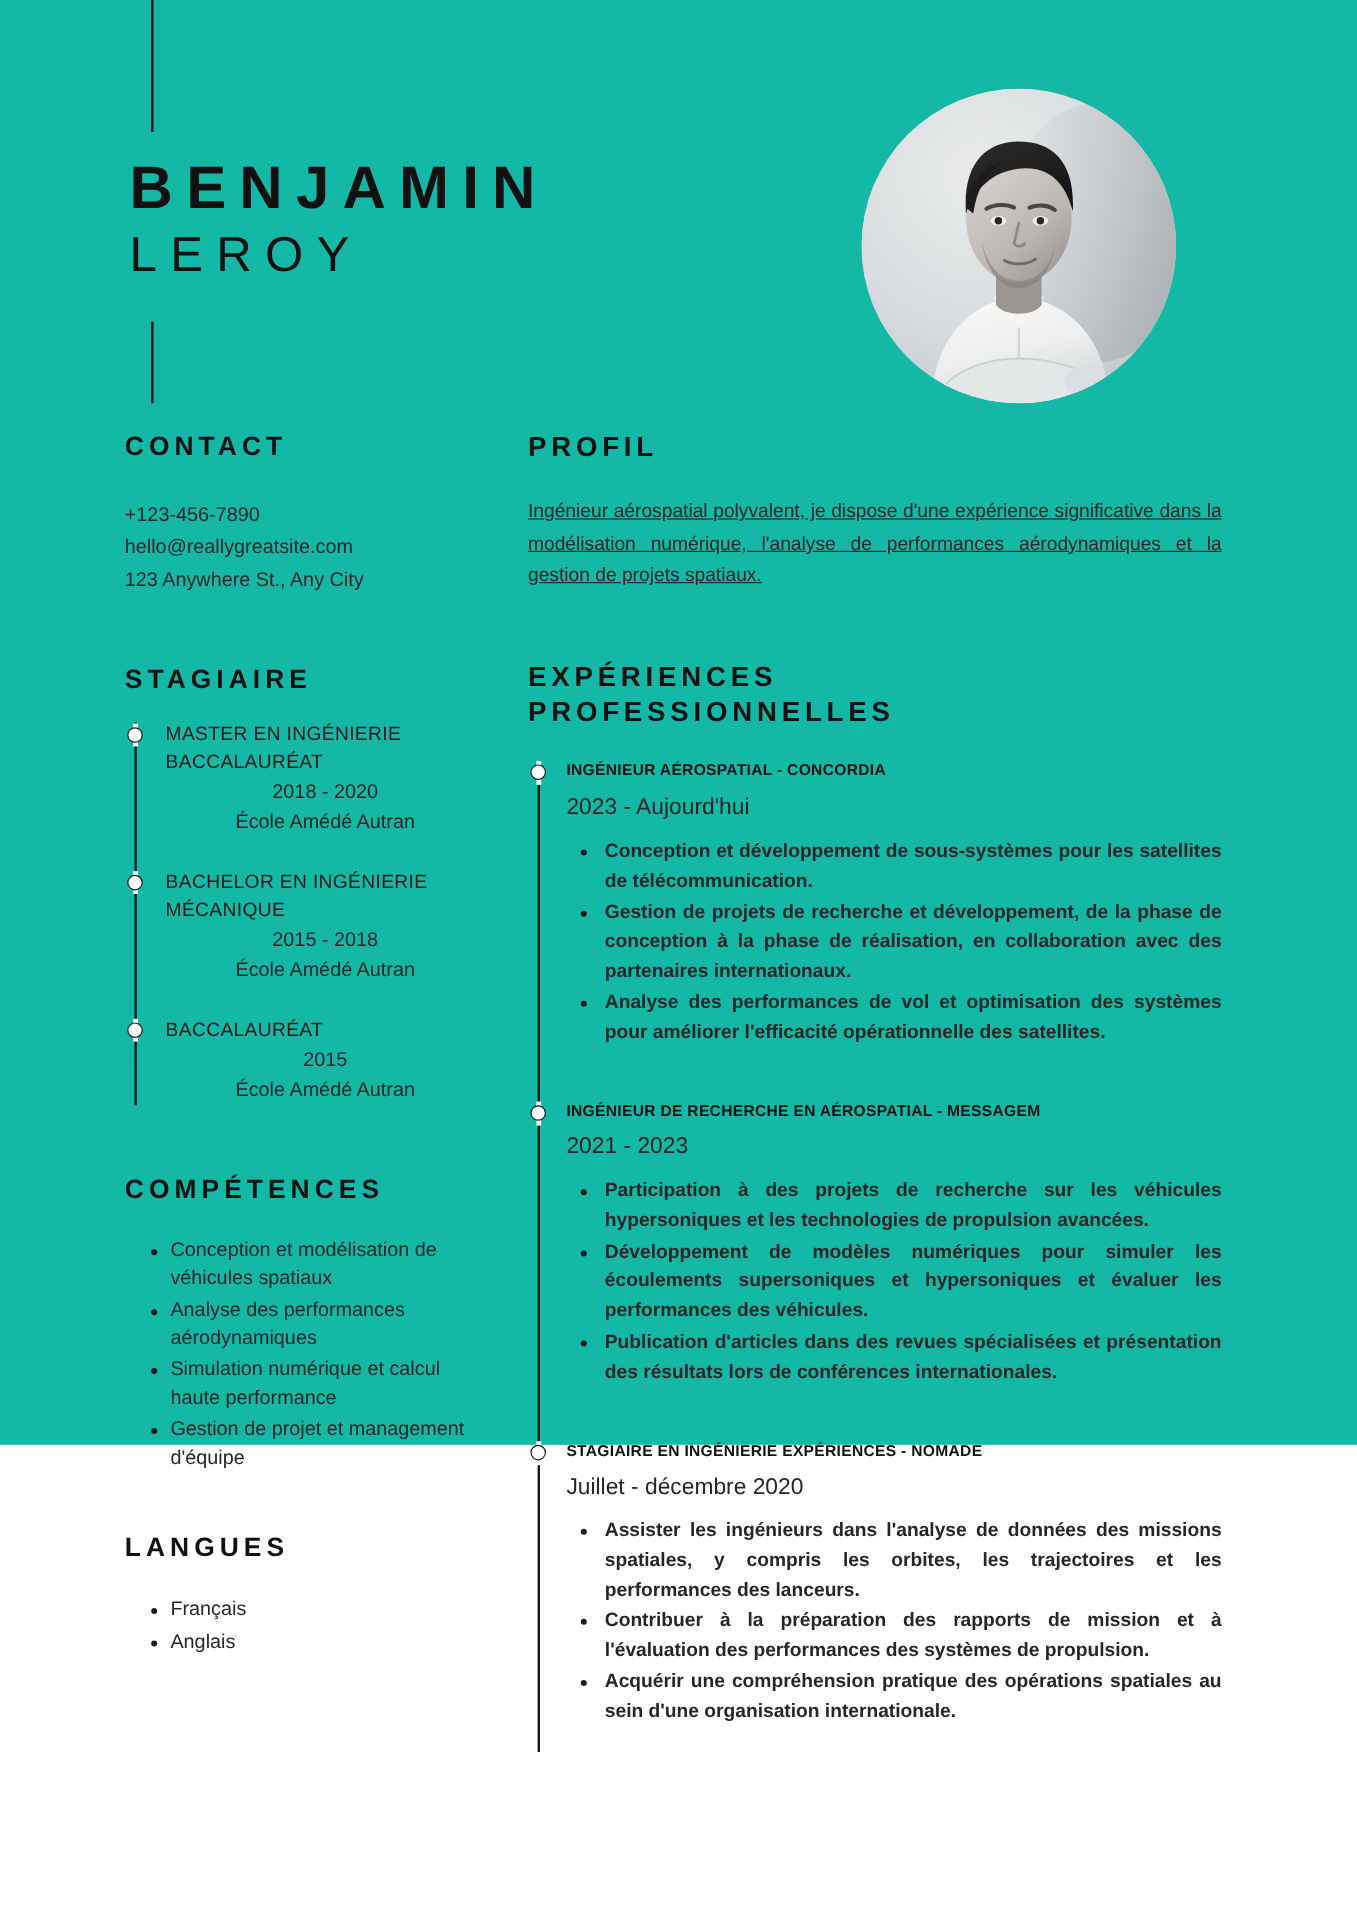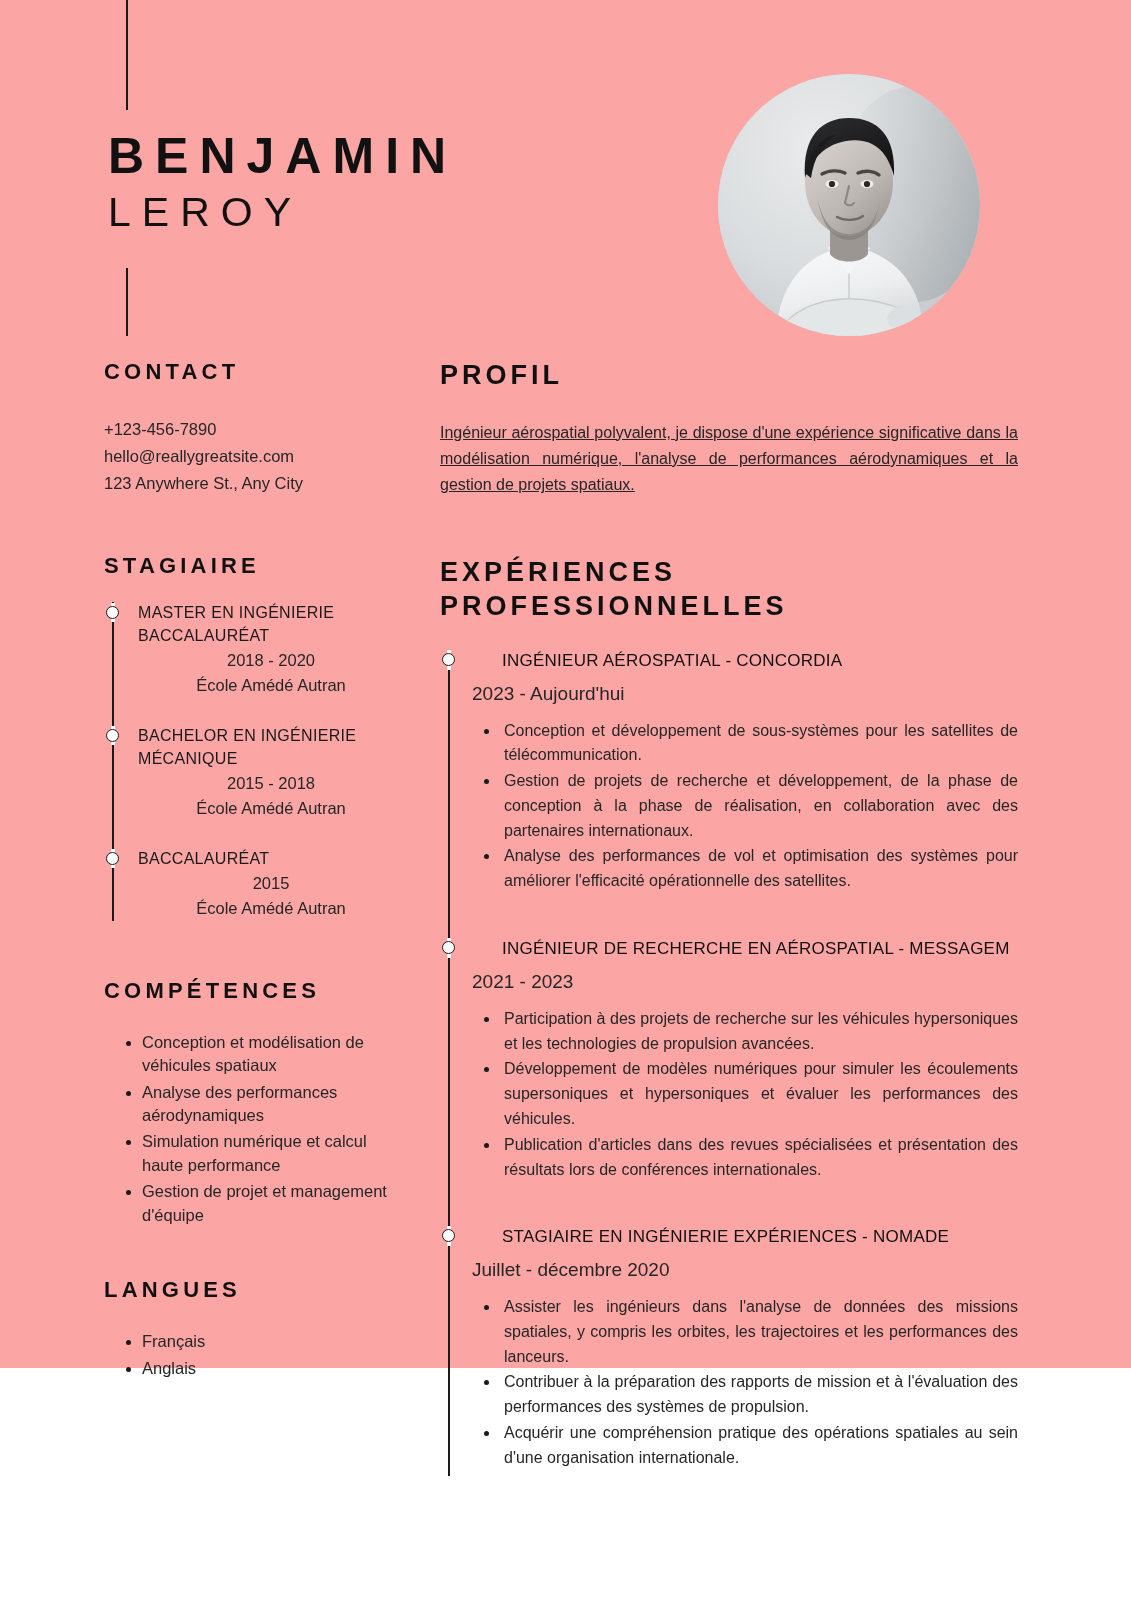--- a/index.html
+++ b/index.html
@@ -13,22 +13,22 @@
   body {
     font-family: "Liberation Sans", sans-serif;
     color: #1a1a1a;
     position: relative;
     overflow: hidden;
   }
 
   .page {
     position: relative;
     width: 1131px;
-    height: 1368px;
-    background: #fca5a5;
+    height: 1204px;
+    background: #14b8a6;
   }
 
   
   .deco-line {
     position: absolute;
     width: 2px;
     background: #1a1a1a;
   }
   .deco-top  { left: 126px; top: 0px;   height: 110px; }
   .deco-mid  { left: 126px; top: 268px; height: 68px; }
@@ -89,21 +89,21 @@
 
   
   .sec-title {
     font-size: 22px;
     font-weight: 700;
     letter-spacing: 4.2px;
     color: #111;
     line-height: 1.28;
   }
   .sec-title.right {
-    font-size: 27px;
+    font-size: 23px;
     letter-spacing: 4px;
   }
 
   .sec { margin-bottom: 0; }
 
   
   .contact-list {
     margin-top: 30px;
     font-size: 16.5px;
     line-height: 1.62;
@@ -219,37 +219,37 @@
     position: absolute;
     left: -30px;
     top: 3px;
     width: 13px;
     height: 13px;
     border: 1.7px solid #1a1a1a;
     border-radius: 50%;
     background: #fff;
   }
   .exp-title {
-    font-size: 17px;
-    font-weight: 400;
+    font-size: 13px;
+    font-weight: 700;
     letter-spacing: 0.25px;
     color: #111;
     line-height: 1.3;
-    margin-left: 30px;
   }
   .exp-date {
     margin-top: 9px;
     font-size: 19px;
     color: #262626;
     line-height: 1.4;
   }
   .exp-bullets {
     margin-top: 11px;
     padding-left: 32px;
     list-style: none;
+    font-weight: bold;
   }
   .exp-bullets li {
     position: relative;
     font-size: 16px;
     line-height: 1.55;
     color: #262626;
     text-align: justify;
     margin-bottom: 1px;
     padding-left: 0;
   }

